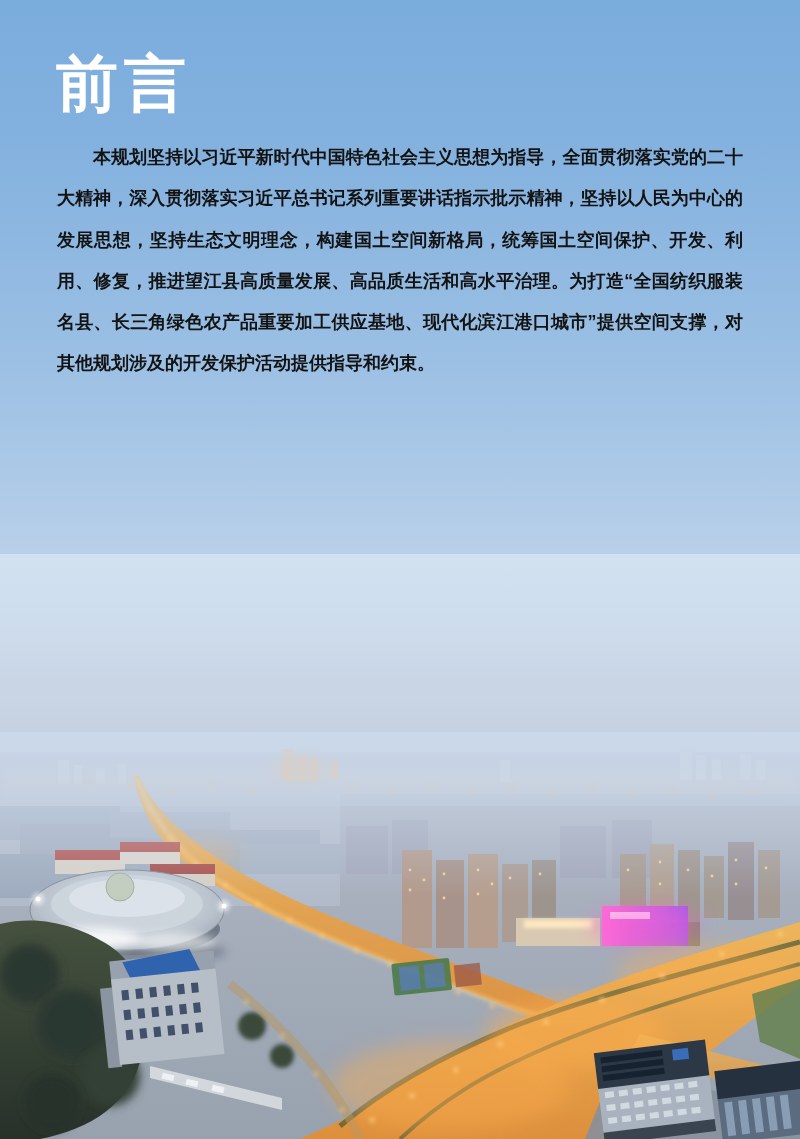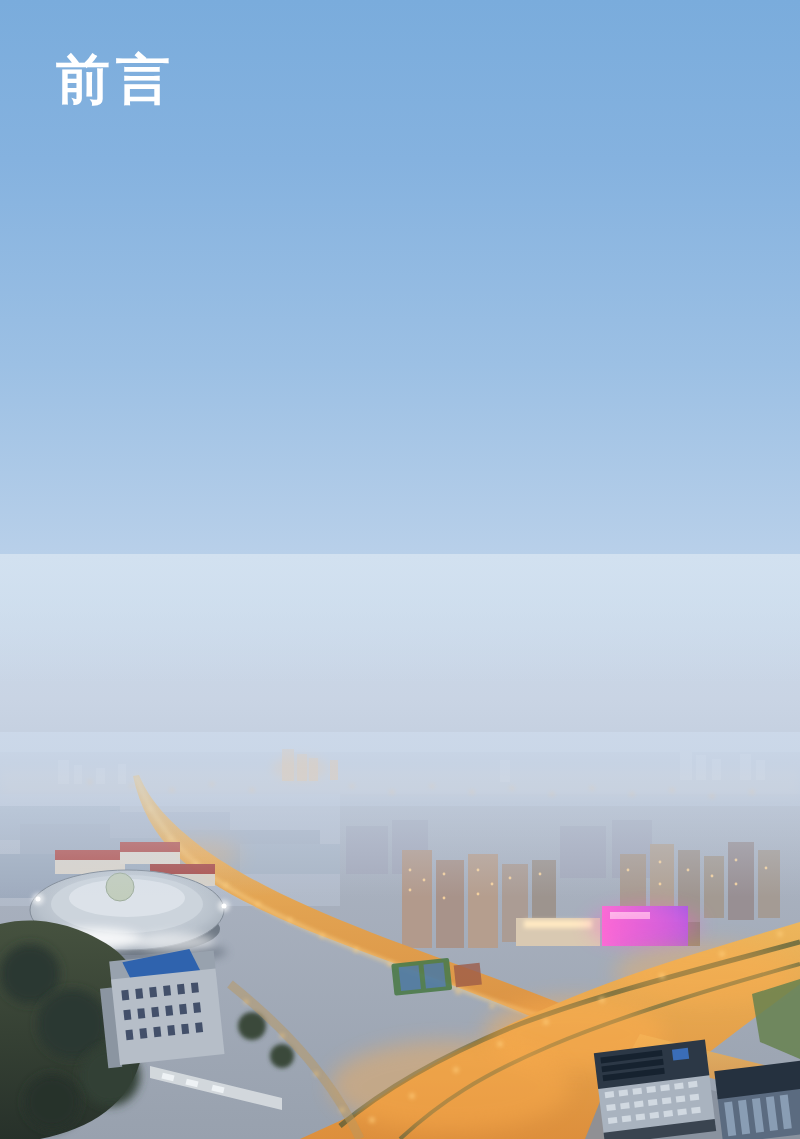--- a/index.html
+++ b/index.html
@@ -3,38 +3,39 @@
 <meta charset="utf-8">
 <style>
   html,body{margin:0;padding:0;background:#e8edf3;}
   .page{
     position:relative;width:800px;height:1139px;overflow:hidden;margin:0 auto;
     background:linear-gradient(180deg,#7aacdc 0%,#85b2df 14%,#9cc0e4 32%,#b7cfe9 48%,#cbdcee 60%,#d2e1f1 72%,#d4e2f0 100%);
     font-family:"Liberation Sans","DejaVu Sans",sans-serif;
   }
   .title{
     position:absolute;left:56px;top:50px;margin:0;
-    font-size:54px;line-height:1.1;font-weight:900;letter-spacing:6px;color:#ffffff;
+    font-size:62px;line-height:1.1;font-weight:900;letter-spacing:6px;color:#ffffff;
   }
   .content{
     position:absolute;left:57px;top:137px;width:686px;color:#131313;
     font-size:18px;font-weight:700;line-height:41.3px;text-align:justify;
   }
   .content p{margin:0;text-indent:2em;}
   .photo{position:absolute;left:0;bottom:0;width:800px;height:585px;}
   .photo svg{display:block;width:800px;height:585px;}
 </style>
 </head>
 <body>
 
 <div class="page">
 
   <h1 class="title">前言</h1>
 
   <div class="content">
+    <p>本规划坚持以习近平新时代中国特色社会主义思想为指导，全面贯彻落实党的二十大精神，深入贯彻落实习近平总书记系列重要讲话指示批示精神，坚持以人民为中心的发展思想，坚持生态文明理念，构建国土空间新格局，统筹国土空间保护、开发、利用、修复，推进望江县高质量发展、高品质生活和高水平治理。为打造“全国纺织服装名县、长三角绿色农产品重要加工供应基地、现代化滨江港口城市”提供空间支撑，对其他规划涉及的开发保护活动提供指导和约束。</p>
   </div>
 
   <div class="photo" role="img" aria-label="暮色中的望江县城航拍：圆形体育馆、灯火通明的主干道、居民楼与沿街建筑">
     <svg viewBox="0 0 800 585" preserveAspectRatio="none">
       <defs>
         <linearGradient id="skyG" x1="0" y1="0" x2="0" y2="1">
           <stop offset="0" stop-color="#cadcee"></stop>
             <stop offset="0.55" stop-color="#c9d4e4"></stop>
             <stop offset="1" stop-color="#bdc9d9"></stop>
         </linearGradient>

